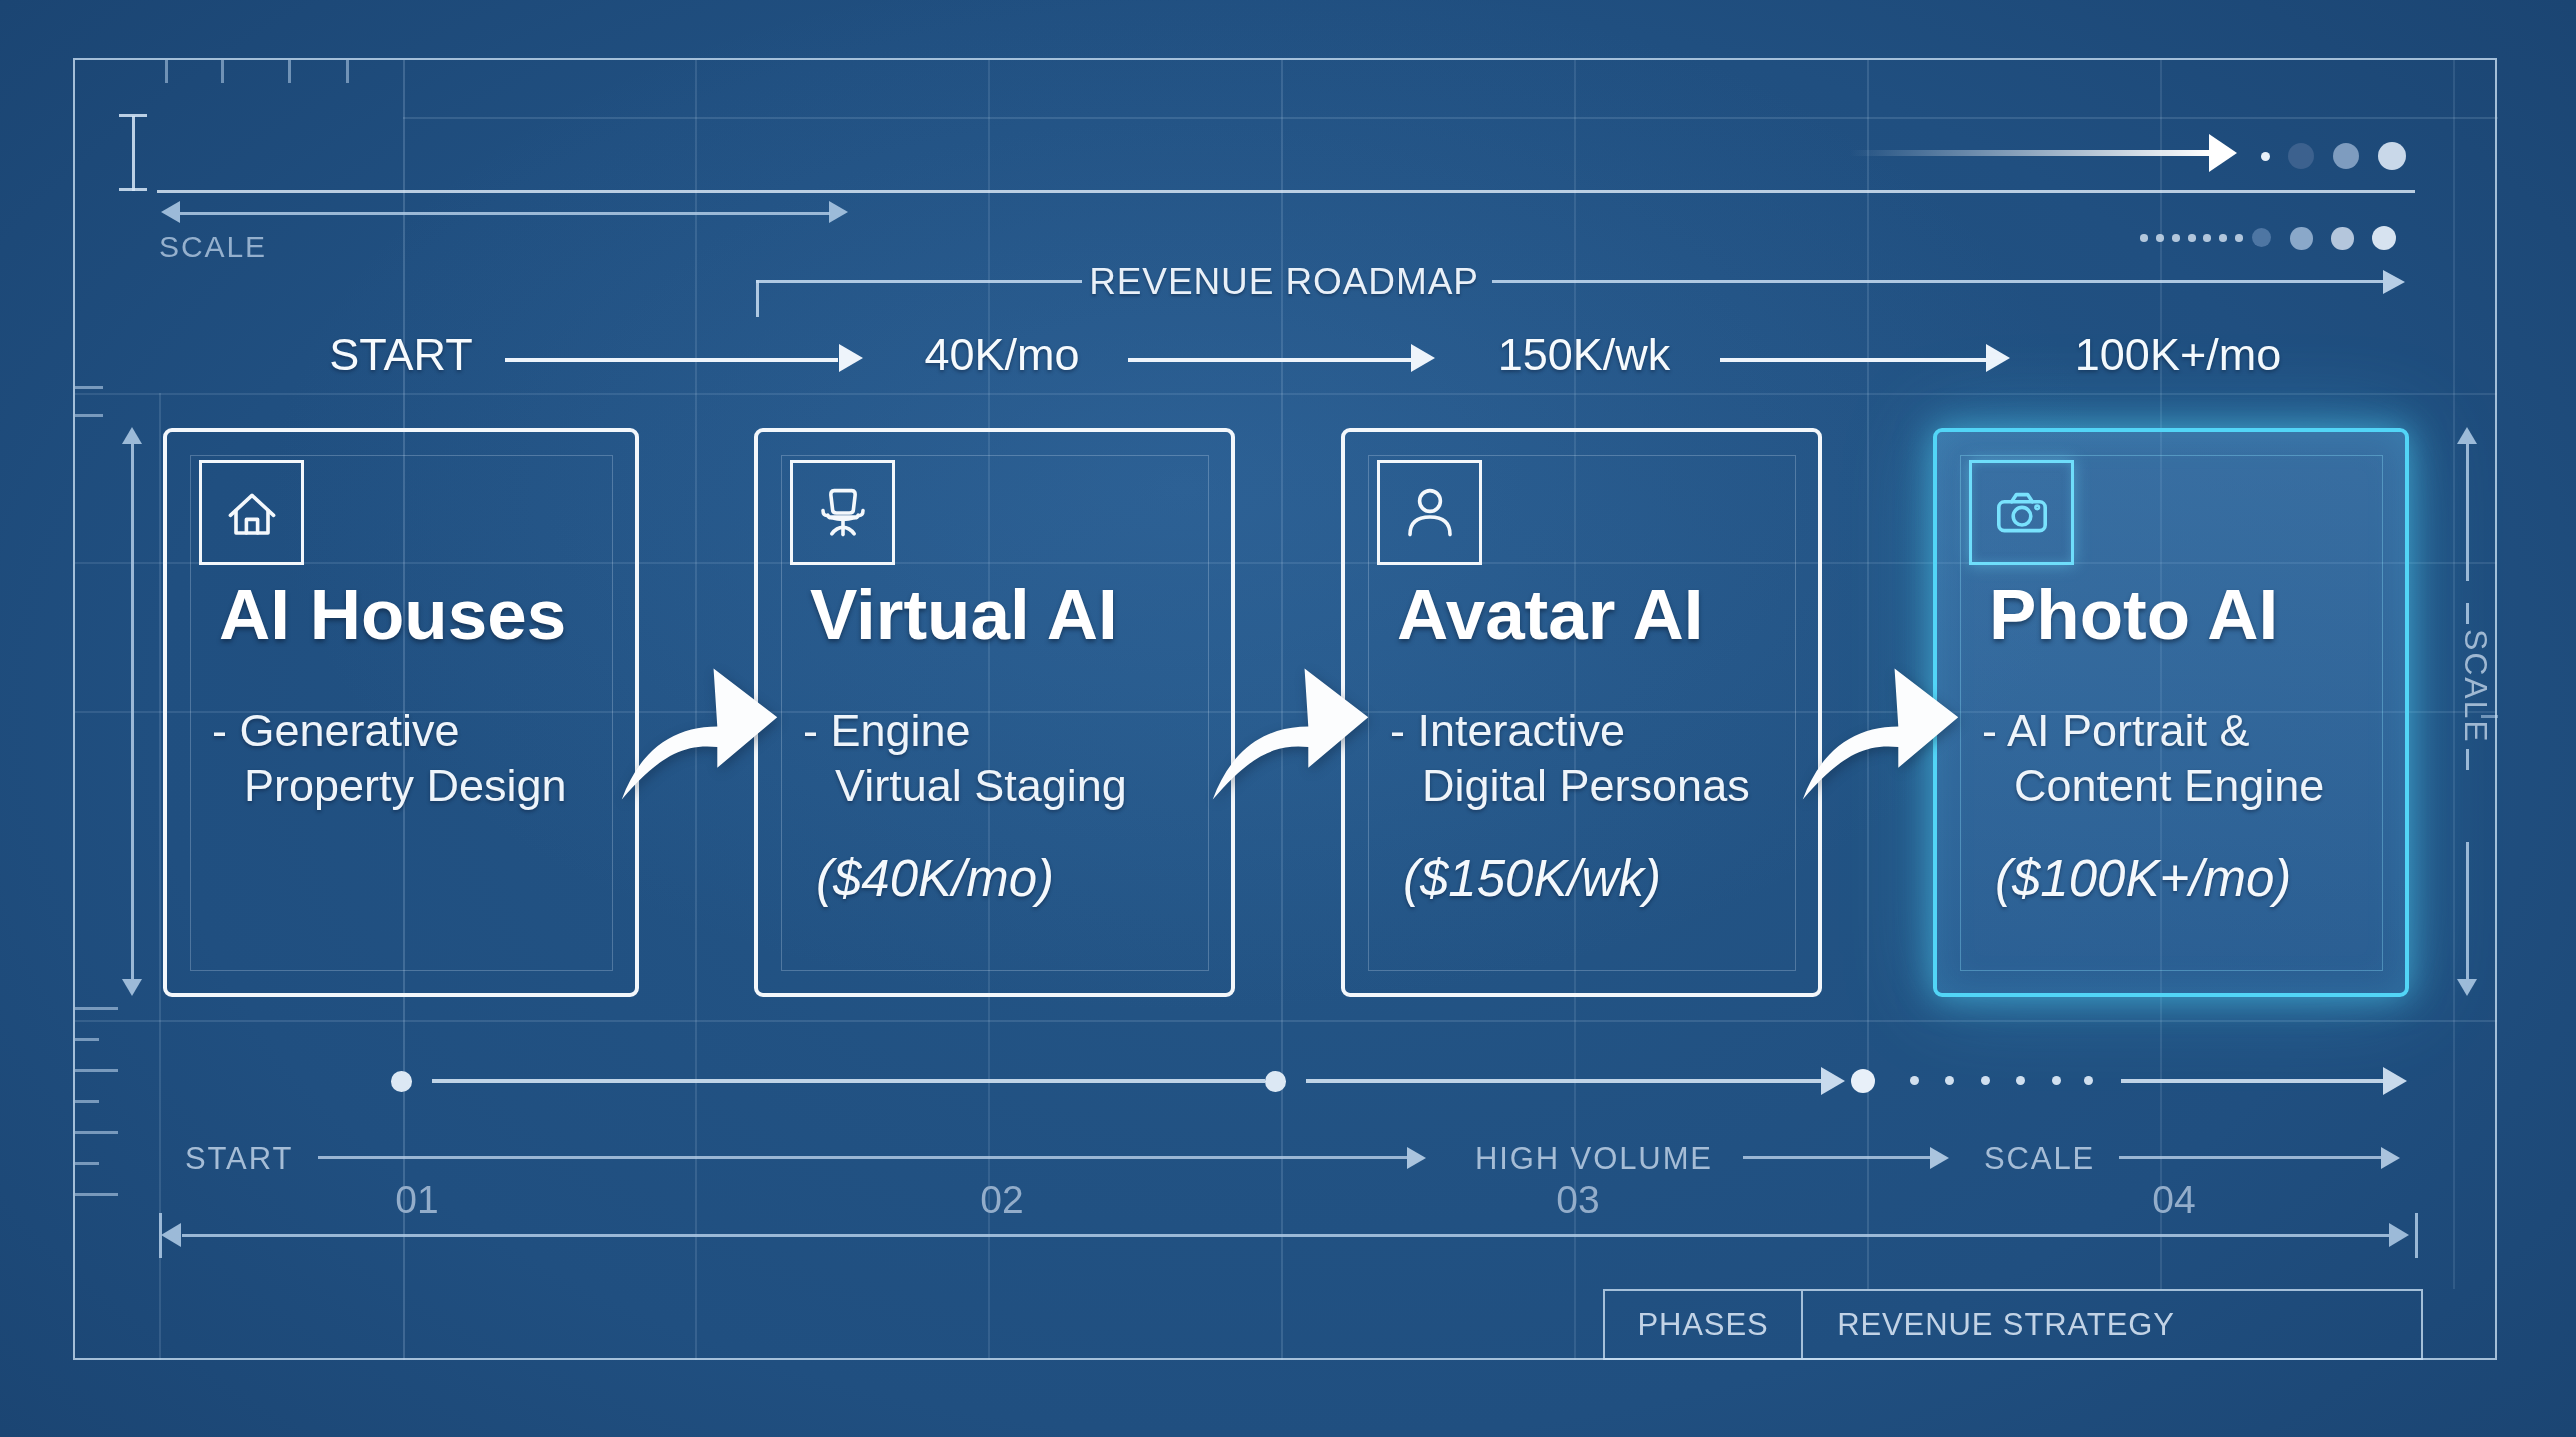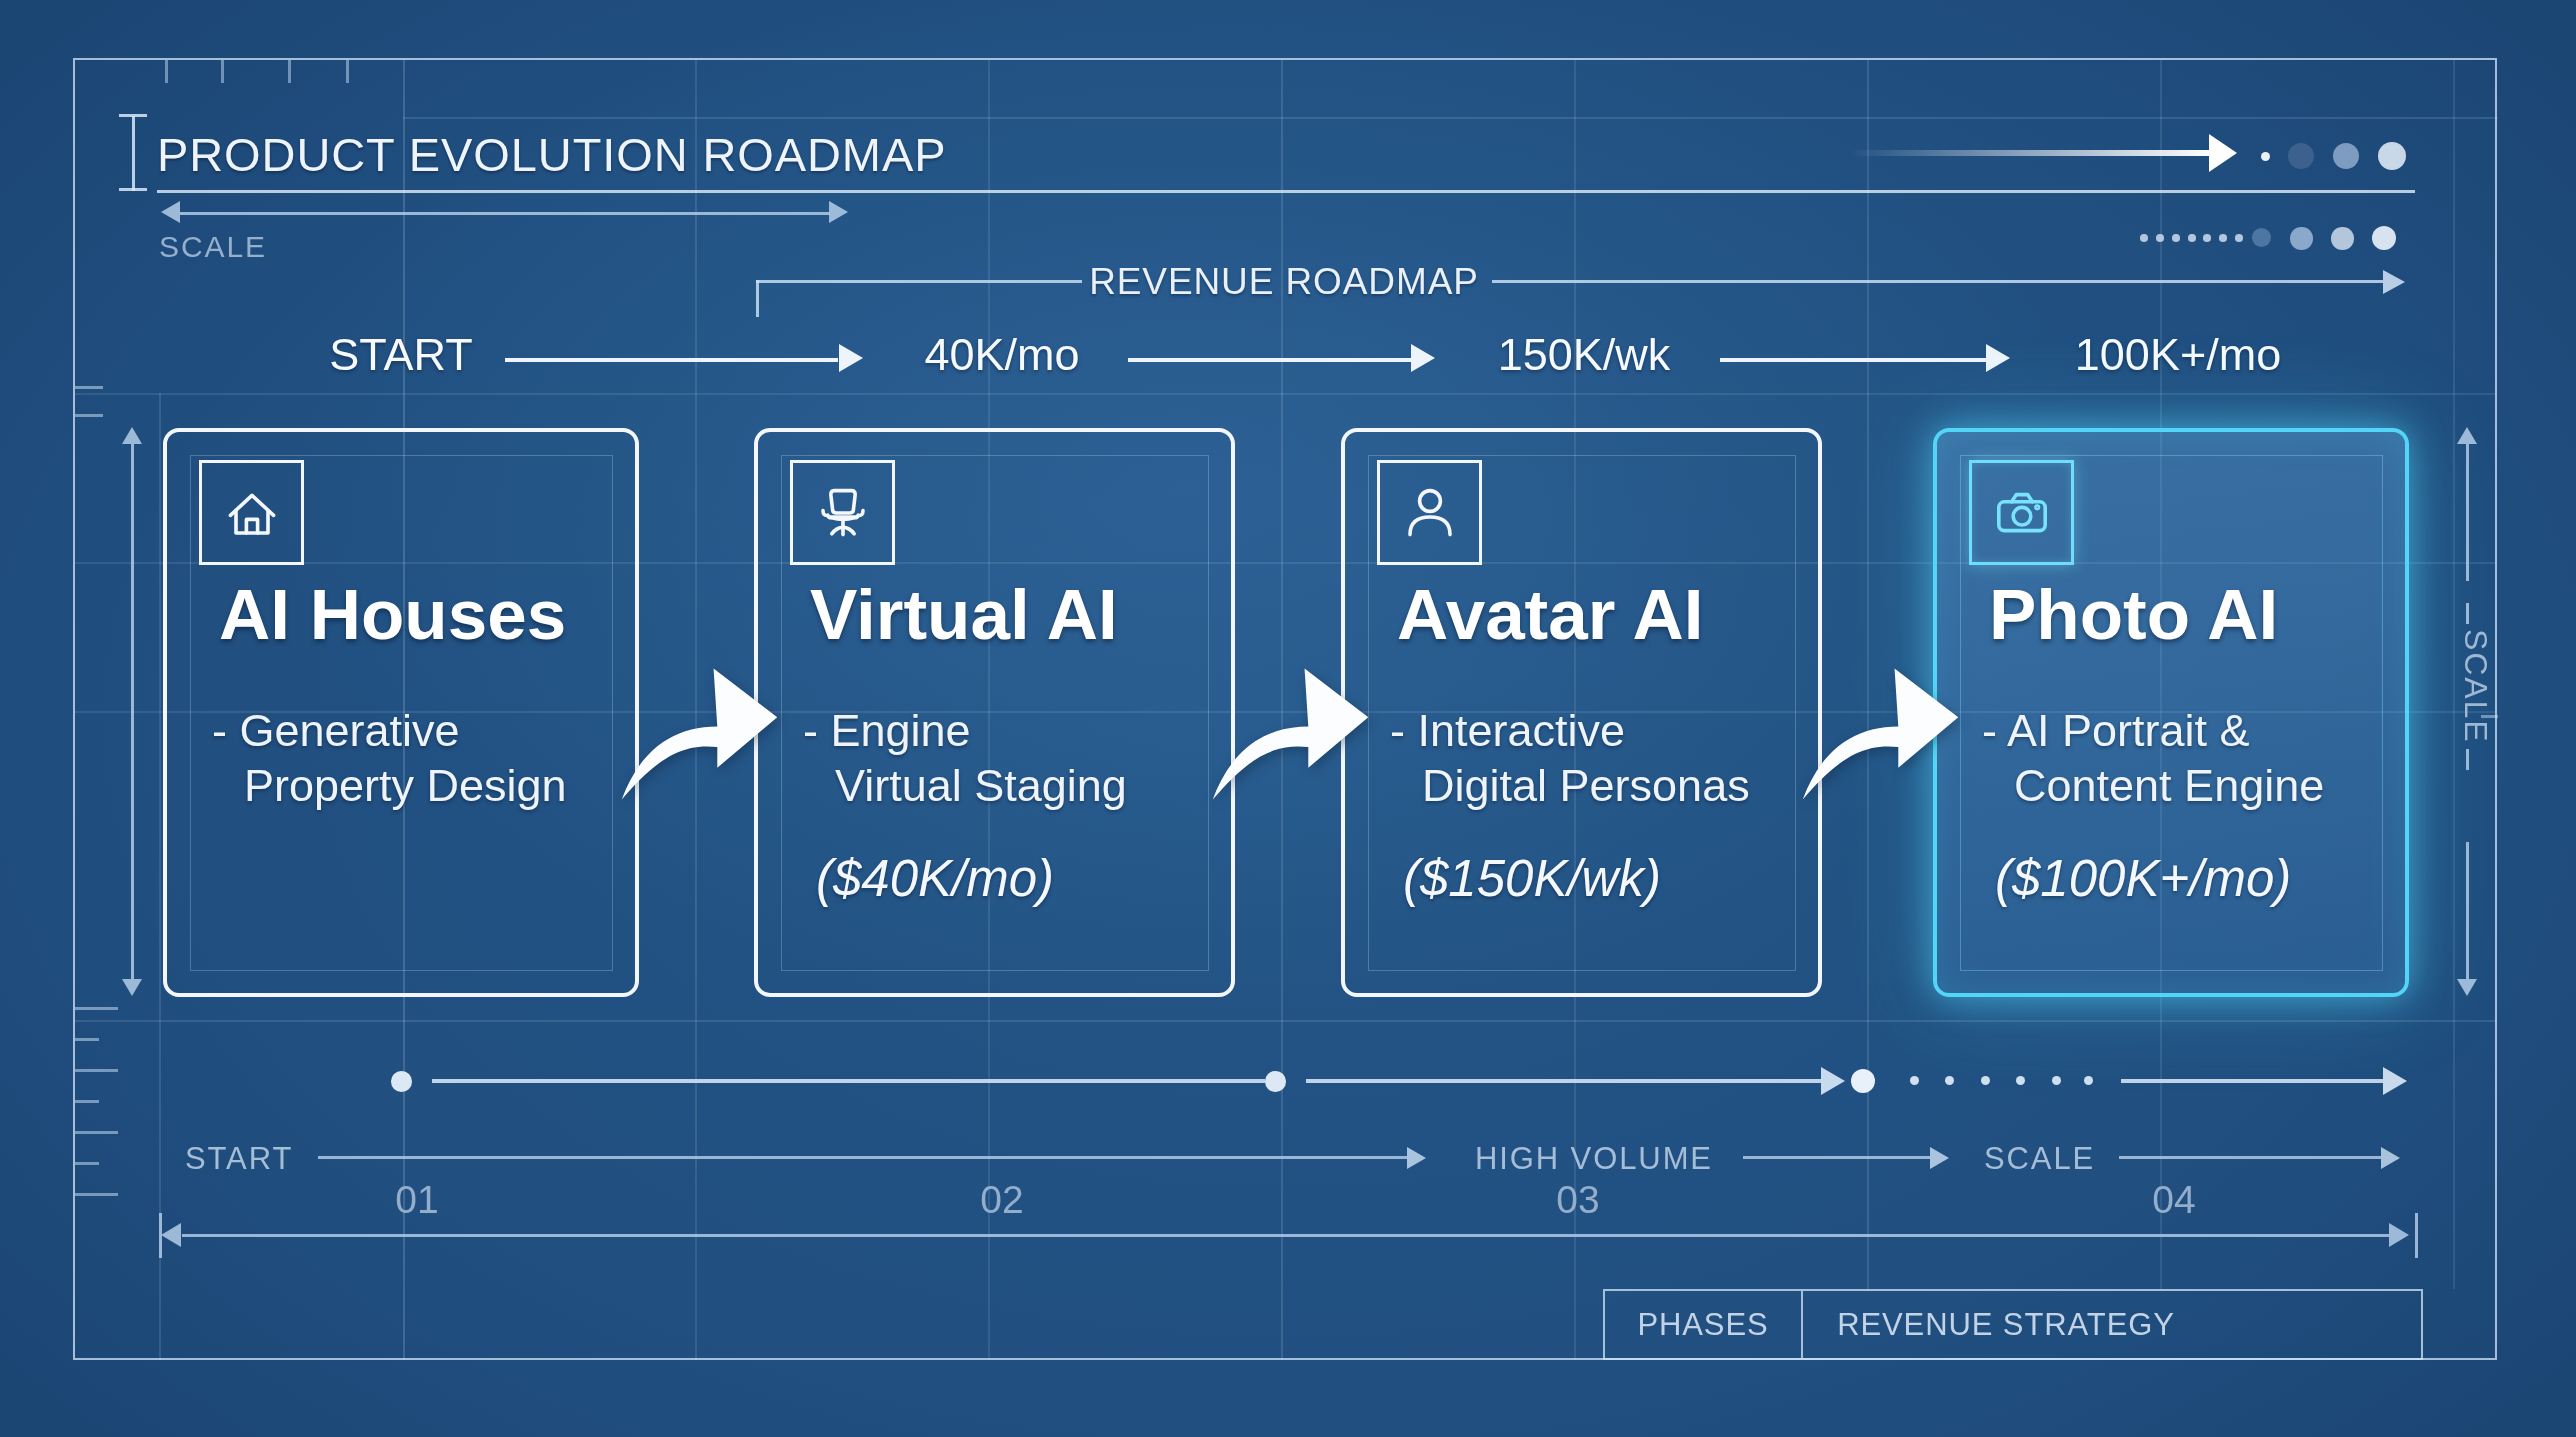--- a/index.html
+++ b/index.html
@@ -24,21 +24,21 @@
   
   .ah{position:absolute;width:0;height:0;}
   
   .t{position:absolute;white-space:nowrap;}
   .title{font-size:47px;font-weight:500;letter-spacing:0.9px;color:#eef4fa;text-shadow:0 1.9px 2.8px rgba(8,25,50,.45);}
   .dimlabel{font-size:30px;letter-spacing:1.9px;color:#95b0cd;}
   .rmlabel{font-size:37px;font-weight:500;letter-spacing:0.9px;color:#e9f0f8;text-shadow:0 1.9px 2.8px rgba(8,25,50,.4);}
   .mstep{font-size:45px;font-weight:500;color:#f6fafd;transform:translateX(-50%);text-shadow:0 1.9px 3.7px rgba(8,25,50,.45);}
   .phase-box{
     position:absolute;top:428px;height:569px;box-sizing:border-box;
-    border:4.7px solid #f3f7fb;border-radius:16px;
+    border:4.7px solid #f3f7fb;border-radius:9px;
   }
   .phase-box .inner-outline{
     position:absolute;inset:22.5px;border:1.4px solid rgba(220,235,250,.25);pointer-events:none;
   }
   .phase-box.highlight{
     border:4.7px solid #52d5f7;
     background:linear-gradient(180deg, rgba(112,182,238,.30), rgba(82,152,216,.20));
     box-shadow:0 0 34px rgba(82,213,247,.55), 0 0 89px rgba(82,213,247,.30), inset 0 0 39px rgba(82,213,247,.16);
   }
   .phase-box.highlight .inner-outline{border-color:rgba(140,225,252,.35);}
@@ -126,21 +126,20 @@
       <div style="position: absolute; left: 1945px; top: 1076px; width: 9.4px; height: 9.4px; border-radius: 50%; background: rgb(210, 224, 239);"></div>
       <div style="position: absolute; left: 1981px; top: 1076px; width: 9.4px; height: 9.4px; border-radius: 50%; background: rgb(210, 224, 239);"></div>
       <div style="position: absolute; left: 2016px; top: 1076px; width: 9.4px; height: 9.4px; border-radius: 50%; background: rgb(210, 224, 239);"></div>
       <div style="position: absolute; left: 2052px; top: 1076px; width: 9.4px; height: 9.4px; border-radius: 50%; background: rgb(210, 224, 239);"></div>
       <div style="position: absolute; left: 2084px; top: 1076px; width: 9.4px; height: 9.4px; border-radius: 50%; background: rgb(210, 224, 239);"></div>
     </div>
 
   <div class="vl" style="left:132px;top:116px;width:2.8px;height:75px;background:rgba(215,232,248,.85)"></div>
   <div class="hl" style="left:119px;top:114px;width:28px;height:2.8px;background:rgba(215,232,248,.85)"></div>
   <div class="hl" style="left:119px;top:188px;width:28px;height:2.8px;background:rgba(215,232,248,.85)"></div>
-  <div class="t title" style="left:157px;top:127px;">PRODUCT EVOLUTION ROADMAP</div>
   <div class="hl" style="left:157px;top:190px;width:2258px;height:2.8px;background:rgba(225,238,250,.8)"></div>
 
   <div class="ah" style="left:161px;top:201px;border-top:11.2px solid transparent;border-bottom:11.2px solid transparent;border-right:19px solid rgba(170,198,226,.9);"></div>
   <div class="hl" style="left:180px;top:212px;width:650px;height:2.8px;"></div>
   <div class="ah" style="left:829px;top:201px;border-top:11.2px solid transparent;border-bottom:11.2px solid transparent;border-left:19px solid rgba(170,198,226,.9);"></div>
   <div class="t dimlabel" style="left:159px;top:230px;">SCALE</div>
 
   <div class="hl" style="left:1849px;top:150px;width:360px;height:5.6px;background:linear-gradient(90deg,rgba(255,255,255,0),#ffffff);"></div>
   <div class="ah" style="left:2209px;top:134px;border-top:19px solid transparent;border-bottom:19px solid transparent;border-left:28px solid #ffffff;"></div>
 

